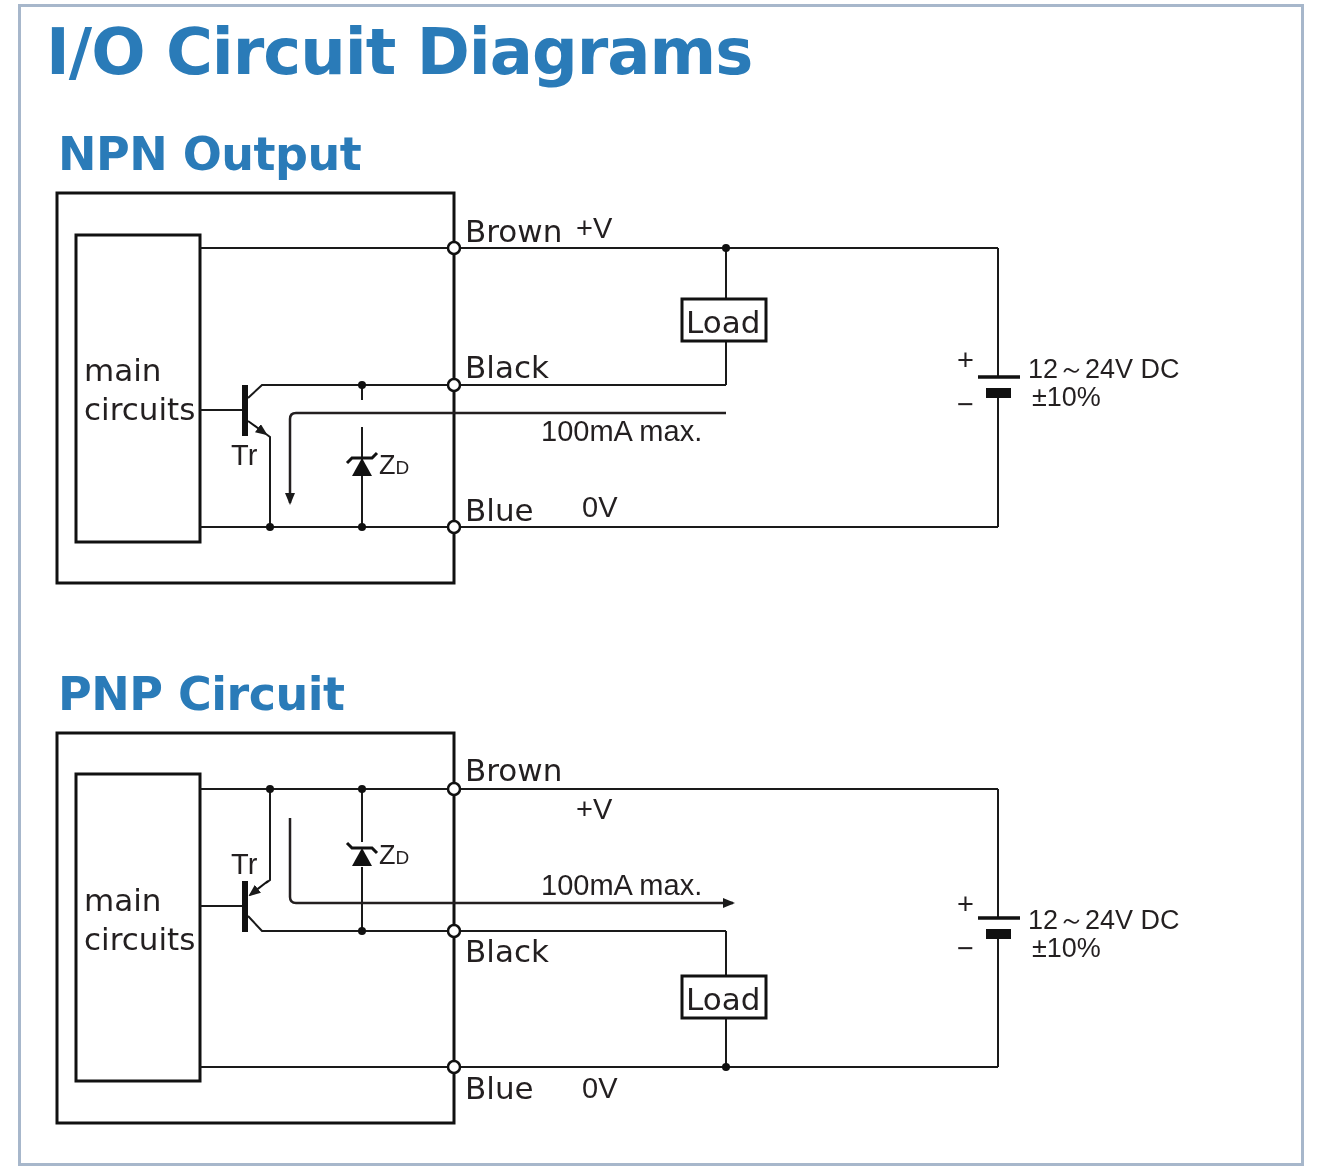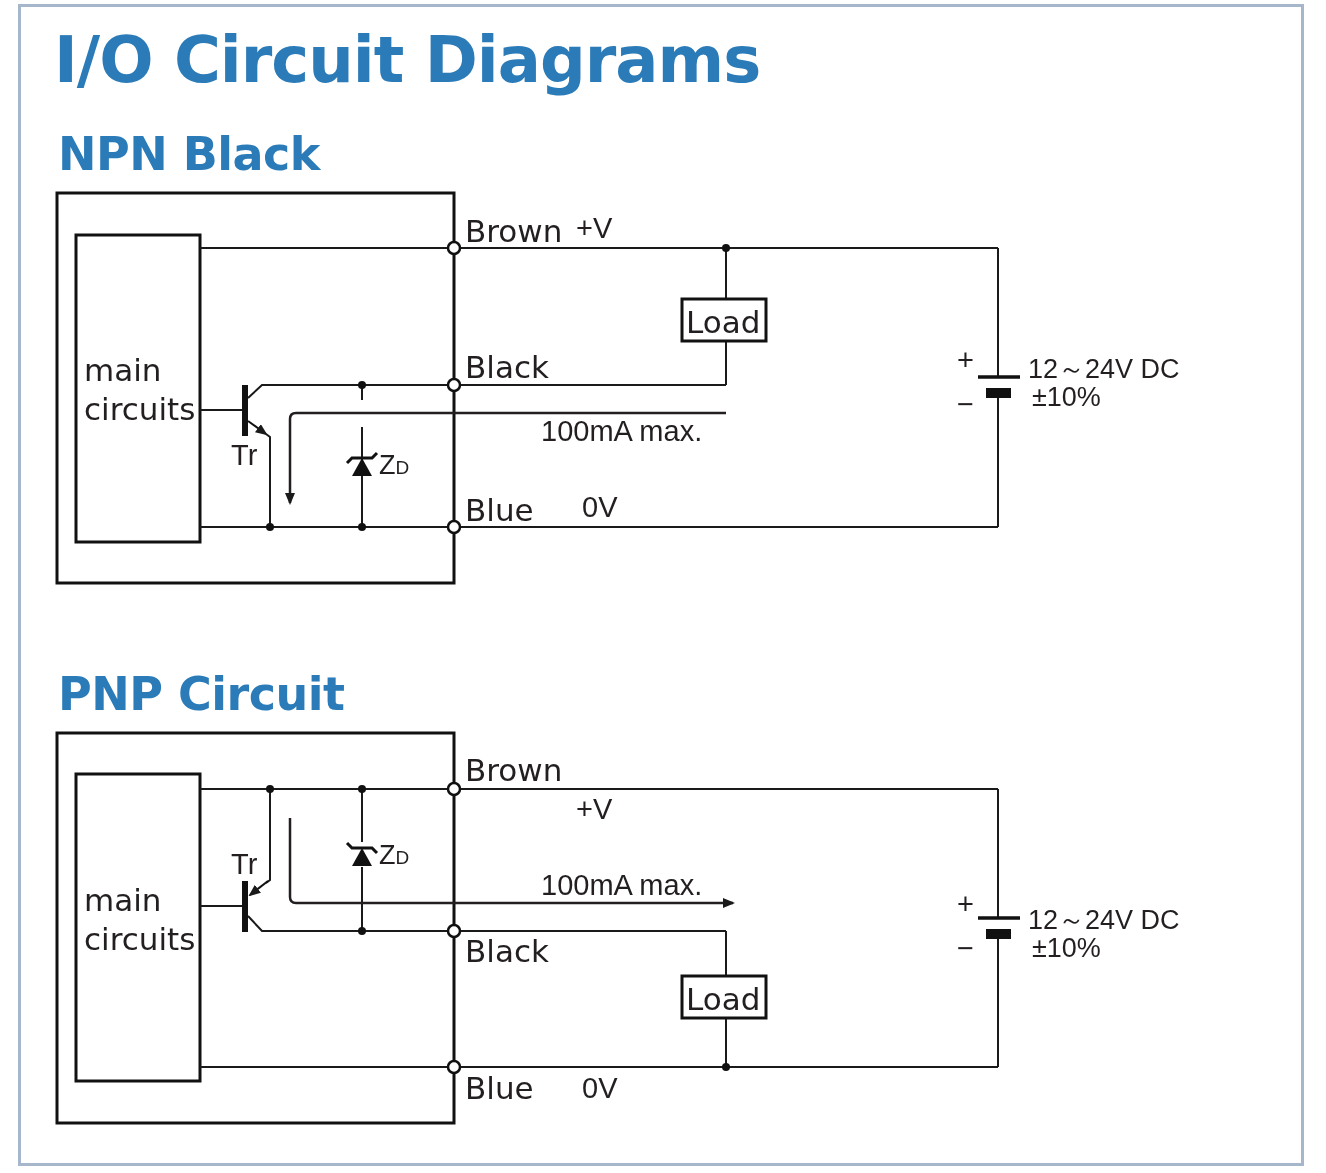--- a/index.html
+++ b/index.html
@@ -2,21 +2,21 @@
 <html><head>
 <meta charset="utf-8">
 <style>
   html, body { margin: 0; padding: 0; background: #ffffff; }
   body { width: 1326px; height: 1173px; position: relative; overflow: hidden; }
   .frame {
     position: absolute; left: 18px; top: 4px; width: 1286px; height: 1162px;
     border: 3px solid #a7b7cb; box-sizing: border-box; background: #fff;
   }
   .title {
-    position: absolute; left: 46px; top: 12px; margin: 8px;
+    position: absolute; left: 46px; top: 12px; margin: 0;
     font-family: "DejaVu Sans", sans-serif; font-weight: bold;
     font-size: 64px; color: #2a7bb8; letter-spacing: -1px; line-height: 80px;
   }
   .section-title {
     position: absolute; left: 58px; margin: 0;
     font-family: "DejaVu Sans", sans-serif; font-weight: bold;
     font-size: 46px; color: #2a7bb8; line-height: 56px; letter-spacing: -0.5px;
   }
   #npn-title { top: 126px; }
   #pnp-title { top: 666px; }
@@ -26,21 +26,21 @@
   .lbl { font-family: "DejaVu Sans", sans-serif; font-size: 31px; fill: #231f20; }
   .lbl2 { font-family: "Liberation Sans", sans-serif; font-size: 29px; fill: #231f20; }
   .small { font-family: "Liberation Sans", sans-serif; font-size: 27px; fill: #231f20; }
   .sub { font-family: "Liberation Sans", sans-serif; font-size: 19px; fill: #231f20; }
 </style>
 </head>
 <body>
 
 <div class="frame"></div>
 <h1 class="title">I/O Circuit Diagrams</h1>
-<h2 class="section-title" id="npn-title">NPN Black</h2>
+<h2 class="section-title" id="npn-title">NPN Output</h2>
 <h2 class="section-title" id="pnp-title">PNP Circuit</h2>
 
 <svg class="diagram" width="1326" height="1173" viewBox="0 0 1326 1173">
   <defs>
     <marker id="arrowhead" markerWidth="12" markerHeight="10" refX="10" refY="5" orient="auto" markerUnits="userSpaceOnUse">
       <path d="M0,0 L12,5 L0,10 Z" fill="#1a1a1a"></path>
     </marker>
   </defs>
 
   <g>

